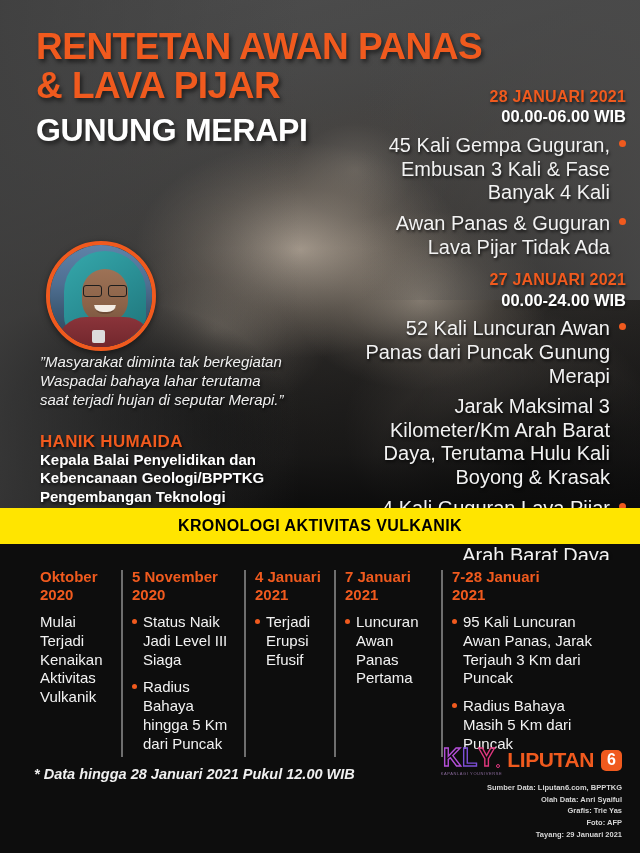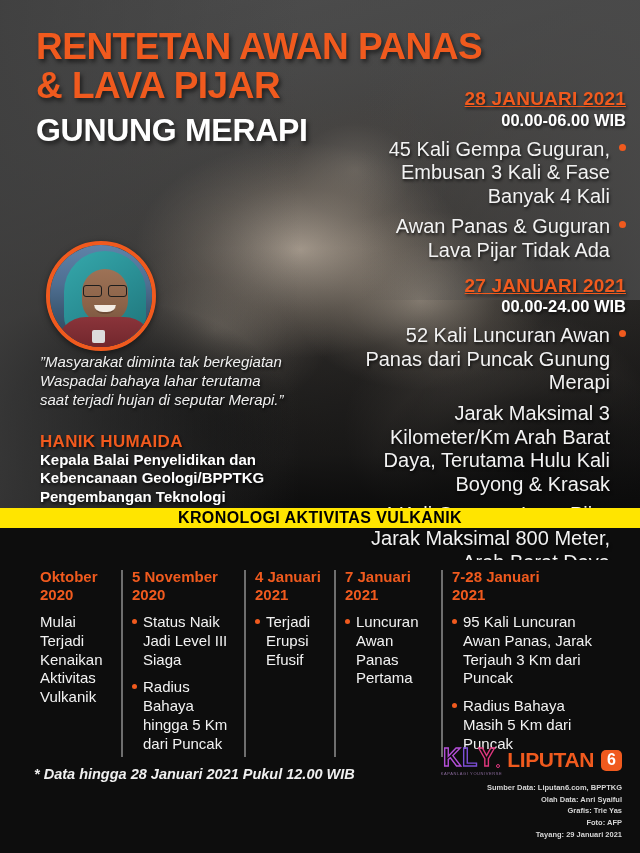--- a/index.html
+++ b/index.html
@@ -64,24 +64,23 @@
     text-shadow:2px 3px 4px rgba(0,0,0,0.55);
     white-space:nowrap;
   }
 
   
   .right-col {
     position:absolute; right:14px; top:88px; width:262px;
     text-align:right;
   }
   .date-head {
-    font-size:19px; font-weight:bold; color:#F05A1E;
+    font-size:16px; font-weight:bold; color:#F05A1E;
     letter-spacing:0.2px; line-height:1.15;
     text-shadow:1px 2px 3px rgba(0,0,0,0.6);
-    text-decoration:underline;
   }
   .time-sub {
     font-size:16.5px; font-weight:bold; color:#ffffff;
     line-height:1.2; margin-top:1px;
     text-shadow:1px 2px 3px rgba(0,0,0,0.6);
   }
   .bullet-item {
     position:relative; padding-right:16px; margin-top:7px;
     font-size:20px; color:#f2f2f2; line-height:1.18;
     text-shadow:1px 2px 3px rgba(0,0,0,0.7);
@@ -159,21 +158,21 @@
   }
   .attrib-role {
     position:absolute; left:40px; top:451px; width:340px;
     font-size:15px; font-weight:bold; color:#ffffff; line-height:1.22;
     text-shadow:1px 2px 3px rgba(0,0,0,0.75);
   }
   .attrib-role .r-line { white-space:nowrap; }
 
   
   .banner {
-    position:absolute; left:0; top:508px; width:640px; height:20px;
+    position:absolute; left:0; top:508px; width:640px; height:36px;
     background:#FFE500;
     display:flex; align-items:center; justify-content:center;
   }
   .banner-text {
     font-size:16px; font-weight:bold; color:#000000; letter-spacing:0.4px;
   }
 
   
   .timeline {
     position:absolute; left:0; top:560px; width:640px; height:205px;

